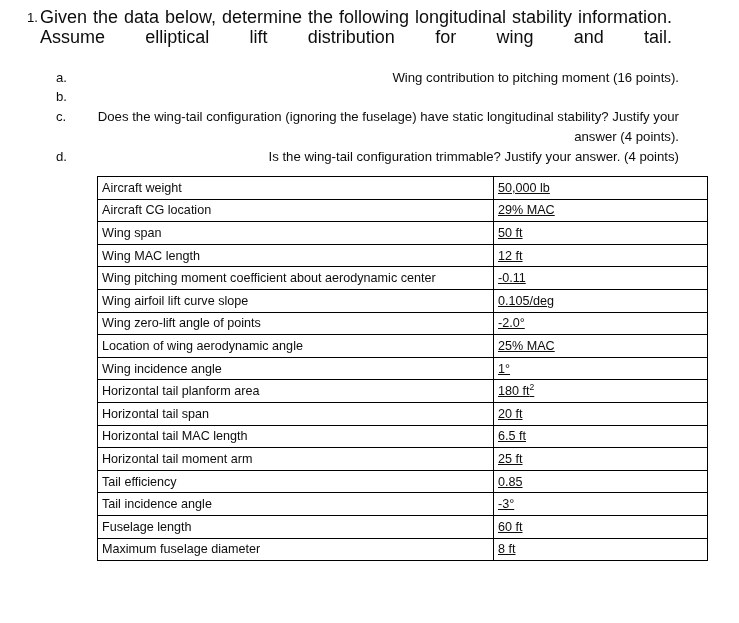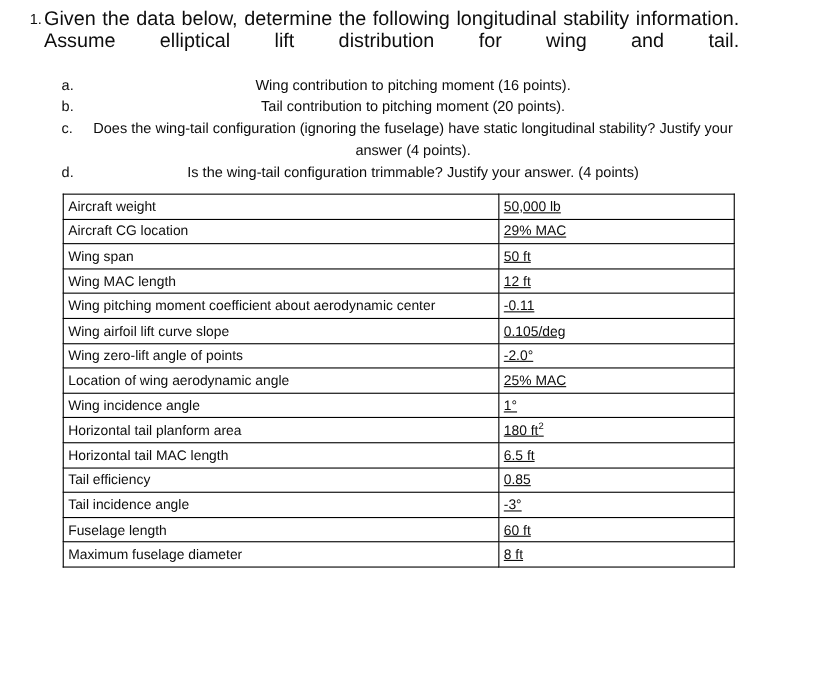--- a/index.html
+++ b/index.html
@@ -76,36 +76,37 @@
     flex: 0 0 auto;
     width: 16px;
     font-size: 13.2px;
     line-height: 19.8px;
     white-space: nowrap;
   }
   .sub-text {
     flex: 1 1 auto;
     font-size: 13.2px;
     line-height: 19.8px;
-    text-align: center;
+    text-align: right;
   }
 
   
   .data-table-wrap {
     position: absolute;
     left: 57px;
     top: 176px;
     width: 600px;
   }
 
   table.data-table {
     border-collapse: collapse;
     table-layout: fixed;
     width: 600px;
     border: 1px solid #000000;
+    margin-left: 40px;
   }
   table.data-table td {
     border: 1px solid #000000;
     font-size: 12.6px;
     line-height: 14px;
     height: 19.6px;
     padding: 1px 0 1px 4px;
     vertical-align: middle;
     white-space: nowrap;
     overflow: hidden;
@@ -133,21 +134,20 @@
 
     <div class="sub-list">
 
       <div class="sub-item">
         <span class="sub-marker">a.</span>
         <span class="sub-text">Wing contribution to pitching moment (16 points).</span>
       </div>
 
       <div class="sub-item">
         <span class="sub-marker">b.</span>
-        <span class="sub-text">Tail contribution to pitching moment (20 points).</span>
       </div>
 
       <div class="sub-item">
         <span class="sub-marker">c.</span>
         <span class="sub-text">Does the wing-tail configuration (ignoring the fuselage) have static longitudinal stability? Justify your answer (4 points).</span>
       </div>
 
       <div class="sub-item">
         <span class="sub-marker">d.</span>
         <span class="sub-text">Is the wing-tail configuration trimmable? Justify your answer. (4 points)</span>
@@ -193,22 +193,30 @@
           </tr>
           <tr>
             <td class="col-param">Wing incidence angle</td>
             <td class="col-value"><span>1°</span></td>
           </tr>
           <tr>
             <td class="col-param">Horizontal tail planform area</td>
             <td class="col-value"><span>180 ft</span><sup>2</sup></td>
           </tr>
           <tr>
+            <td class="col-param">Horizontal tail span</td>
+            <td class="col-value"><span>20 ft</span></td>
+          </tr>
+          <tr>
             <td class="col-param">Horizontal tail MAC length</td>
             <td class="col-value"><span>6.5 ft</span></td>
+          </tr>
+          <tr>
+            <td class="col-param">Horizontal tail moment arm</td>
+            <td class="col-value"><span>25 ft</span></td>
           </tr>
           <tr>
             <td class="col-param">Tail efficiency</td>
             <td class="col-value"><span>0.85</span></td>
           </tr>
           <tr>
             <td class="col-param">Tail incidence angle</td>
             <td class="col-value"><span>-3°</span></td>
           </tr>
           <tr>

